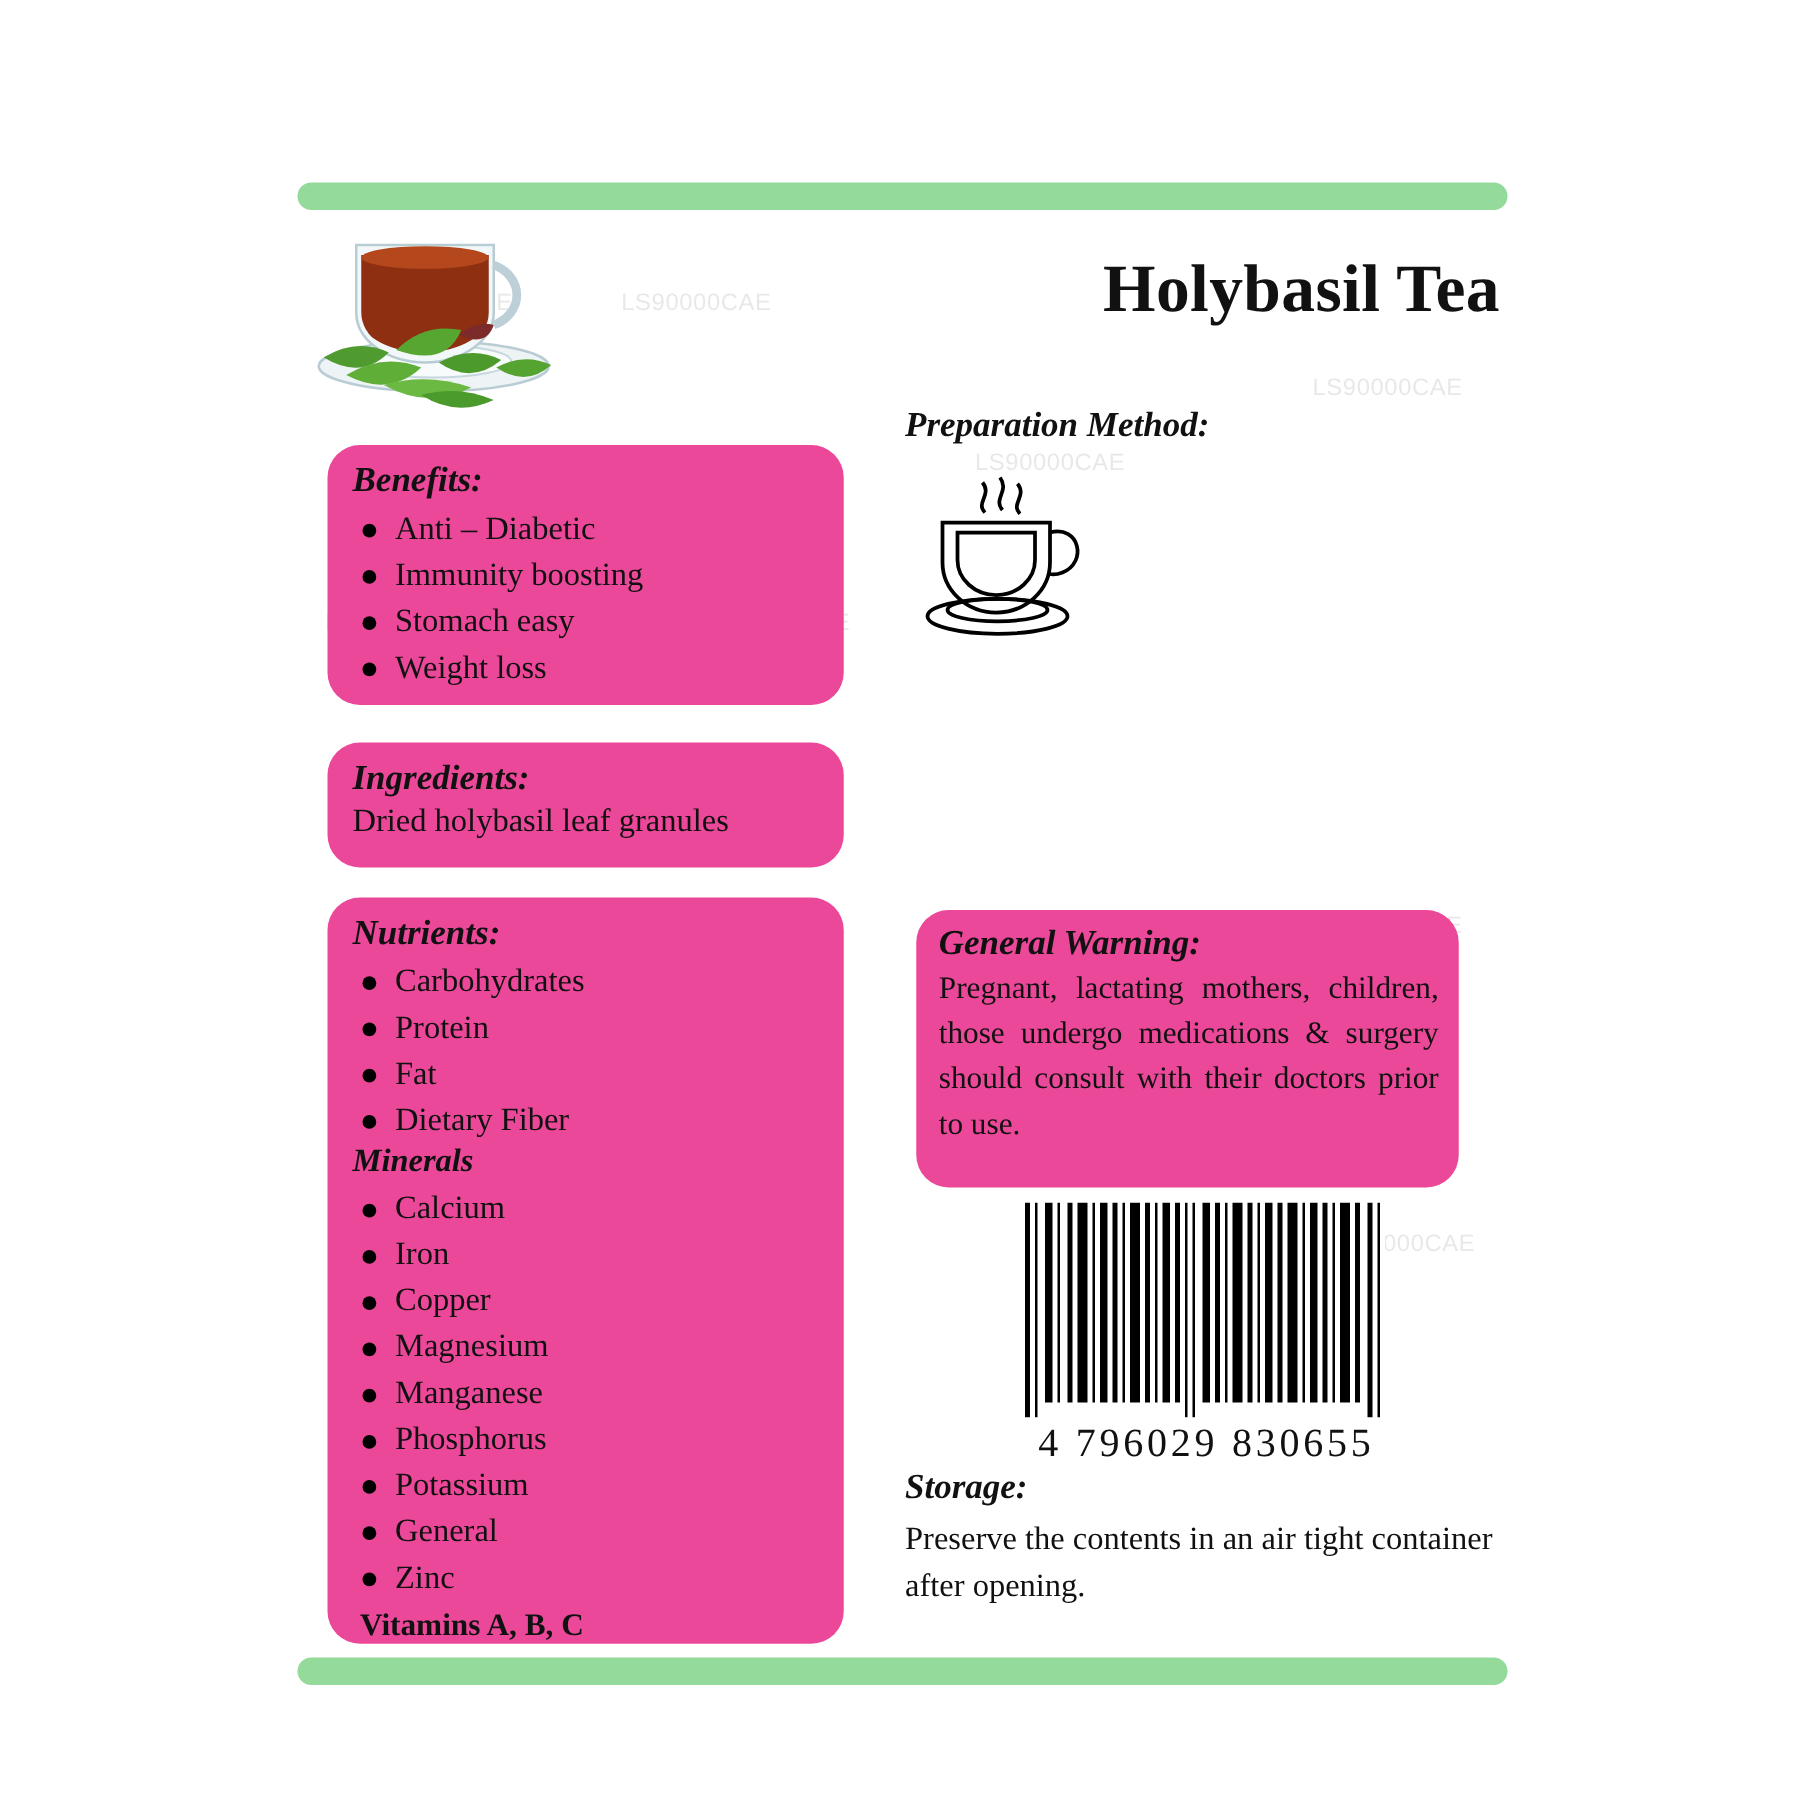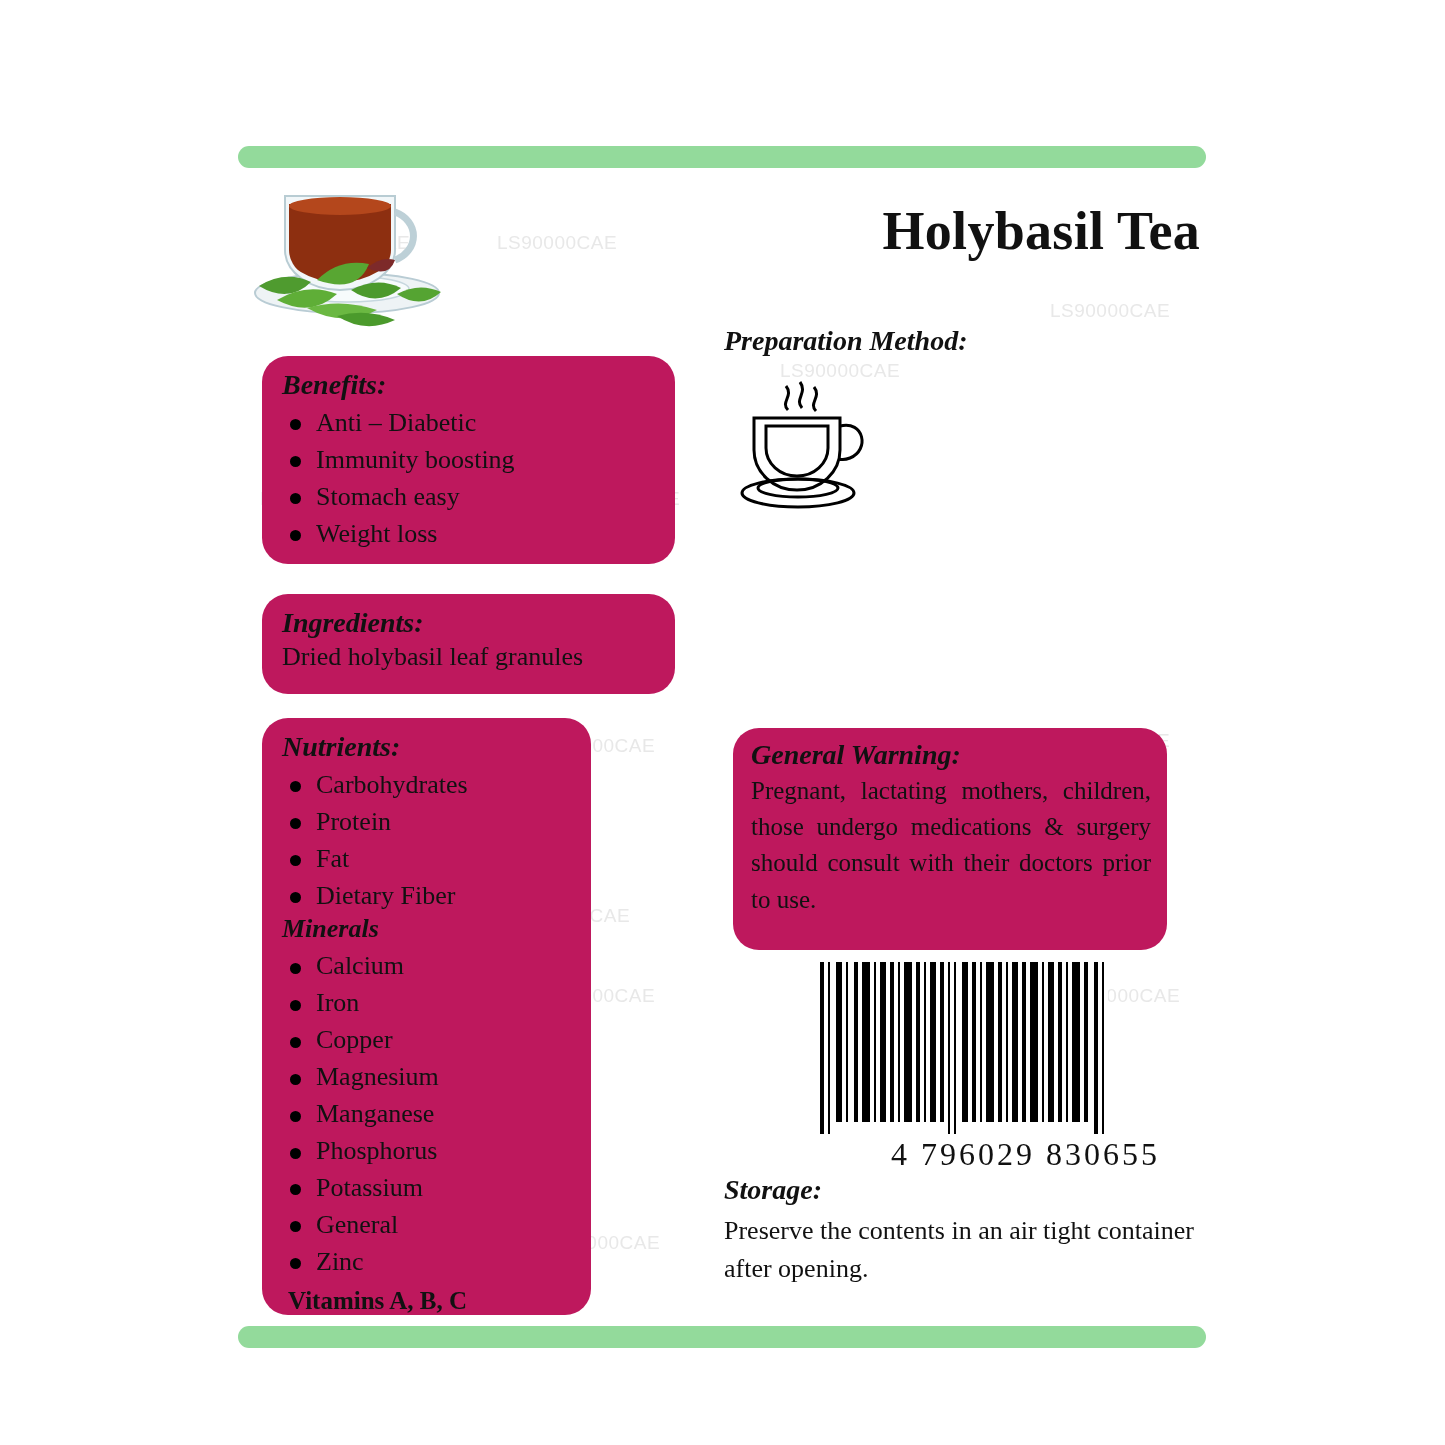--- a/index.html
+++ b/index.html
@@ -62,40 +62,40 @@
   .tea-photo {
     position: absolute;
     left: 247px;
     top: 168px;
     width: 215px;
     height: 172px;
   }
 
   .green-box {
     position: absolute;
-    background: #be185d;
+    background: #ec4899;
     border-radius: 26px;
   }
 
   .box-benefits {
     left: 262px;
     top: 356px;
     width: 413px;
     height: 208px;
   }
   .box-ingredients {
     left: 262px;
     top: 594px;
     width: 413px;
     height: 100px;
   }
   .box-nutrients {
     left: 262px;
     top: 718px;
-    width: 329px;
+    width: 413px;
     height: 597px;
   }
   .box-warning {
     left: 733px;
     top: 728px;
     width: 434px;
     height: 222px;
   }
 
   .hdr {
@@ -214,21 +214,21 @@
     top: 962px;
     width: 292px;
     height: 172px;
   }
   .barcode svg { display: block; }
   .barcode-number {
     position: absolute;
     left: 770px;
     top: 1136px;
     width: 390px;
-    text-align: right;
+    text-align: center;
     font-size: 32px;
     letter-spacing: 3px;
     font-family: "Liberation Serif", serif;
   }
 
   .storage-header {
     position: absolute;
     left: 724px;
     top: 1174px;
     font-style: italic;

